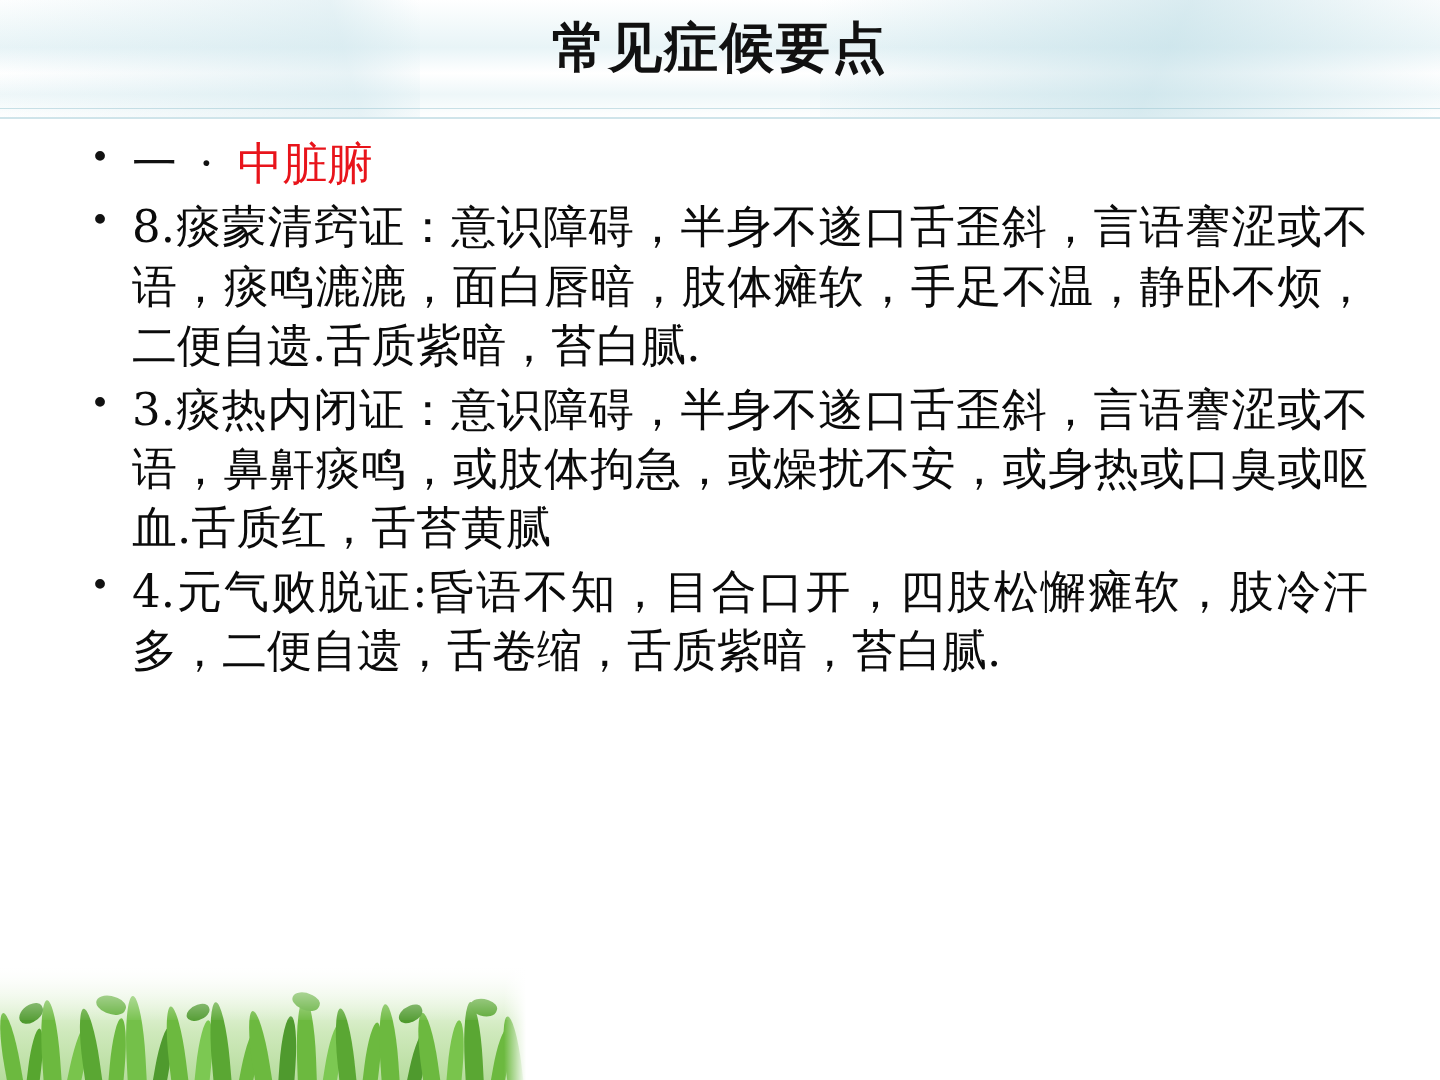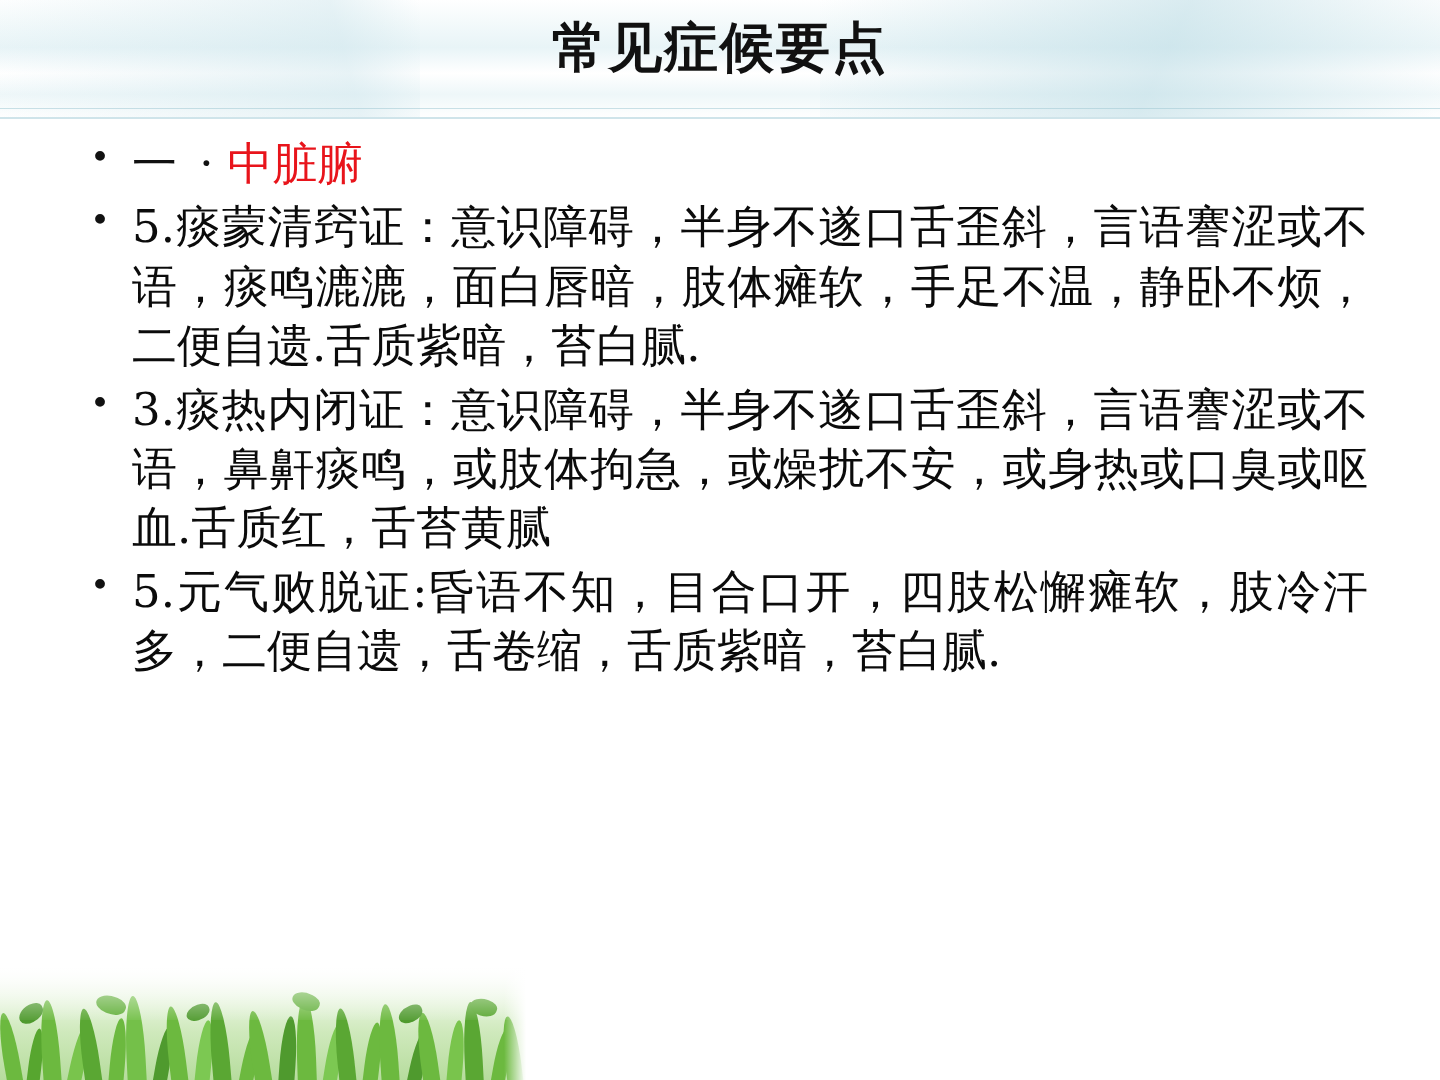--- a/index.html
+++ b/index.html
@@ -123,21 +123,21 @@
     font-size: 46px;
     margin-bottom: 10px;
   }
   li.item-heading .lead {
     color: #111111;
     letter-spacing: 4px;
   }
   li.item-heading .accent {
     color: #e8141b;
     font-weight: normal;
-    margin-left: 10px;
+    margin-left: 20px;
   }
 
   li.para {
     font-size: 44px;
     line-height: 1.34;
     margin-bottom: 2px;
   }
 
   
   .grass-block {
@@ -192,25 +192,25 @@
 
   <div class="slide-title">常见症候要点</div>
 
   <div class="body-area">
     <ul class="bullets">
 
       <li class="item-heading">
         <span class="lead">一 ·</span><span class="accent">中脏腑</span>
       </li>
 
-      <li class="para">5.痰蒙清窍证：意识障碍，半身不遂口舌歪斜，言语謇涩或不语，痰鸣漉漉，面白唇暗，肢体瘫软，手足不温，静卧不烦，二便自遗.舌质紫暗，苔白腻.</li>
+      <li class="para">8.痰蒙清窍证：意识障碍，半身不遂口舌歪斜，言语謇涩或不语，痰鸣漉漉，面白唇暗，肢体瘫软，手足不温，静卧不烦，二便自遗.舌质紫暗，苔白腻.</li>
 
       <li class="para">3.痰热内闭证：意识障碍，半身不遂口舌歪斜，言语謇涩或不语，鼻鼾痰鸣，或肢体拘急，或燥扰不安，或身热或口臭或呕血.舌质红，舌苔黄腻</li>
 
-      <li class="para">5.元气败脱证:昏语不知，目合口开，四肢松懈瘫软，肢冷汗多，二便自遗，舌卷缩，舌质紫暗，苔白腻.</li>
+      <li class="para">4.元气败脱证:昏语不知，目合口开，四肢松懈瘫软，肢冷汗多，二便自遗，舌卷缩，舌质紫暗，苔白腻.</li>
 
     </ul>
   </div>
 
   <div class="grass-block">
     <div class="blade" style="left:8px;  width:16px; height:74px; transform:rotate(-10deg);"></div>
     <div class="blade" style="left:26px; width:13px; height:58px; transform:rotate(7deg); background:#57a62f;"></div>
     <div class="blade" style="left:44px; width:18px; height:86px; transform:rotate(-4deg);"></div>
     <div class="blade" style="left:66px; width:14px; height:62px; transform:rotate(12deg); background:#79c44c;"></div>
     <div class="blade" style="left:86px; width:17px; height:78px; transform:rotate(-8deg); background:#5aa733;"></div>

